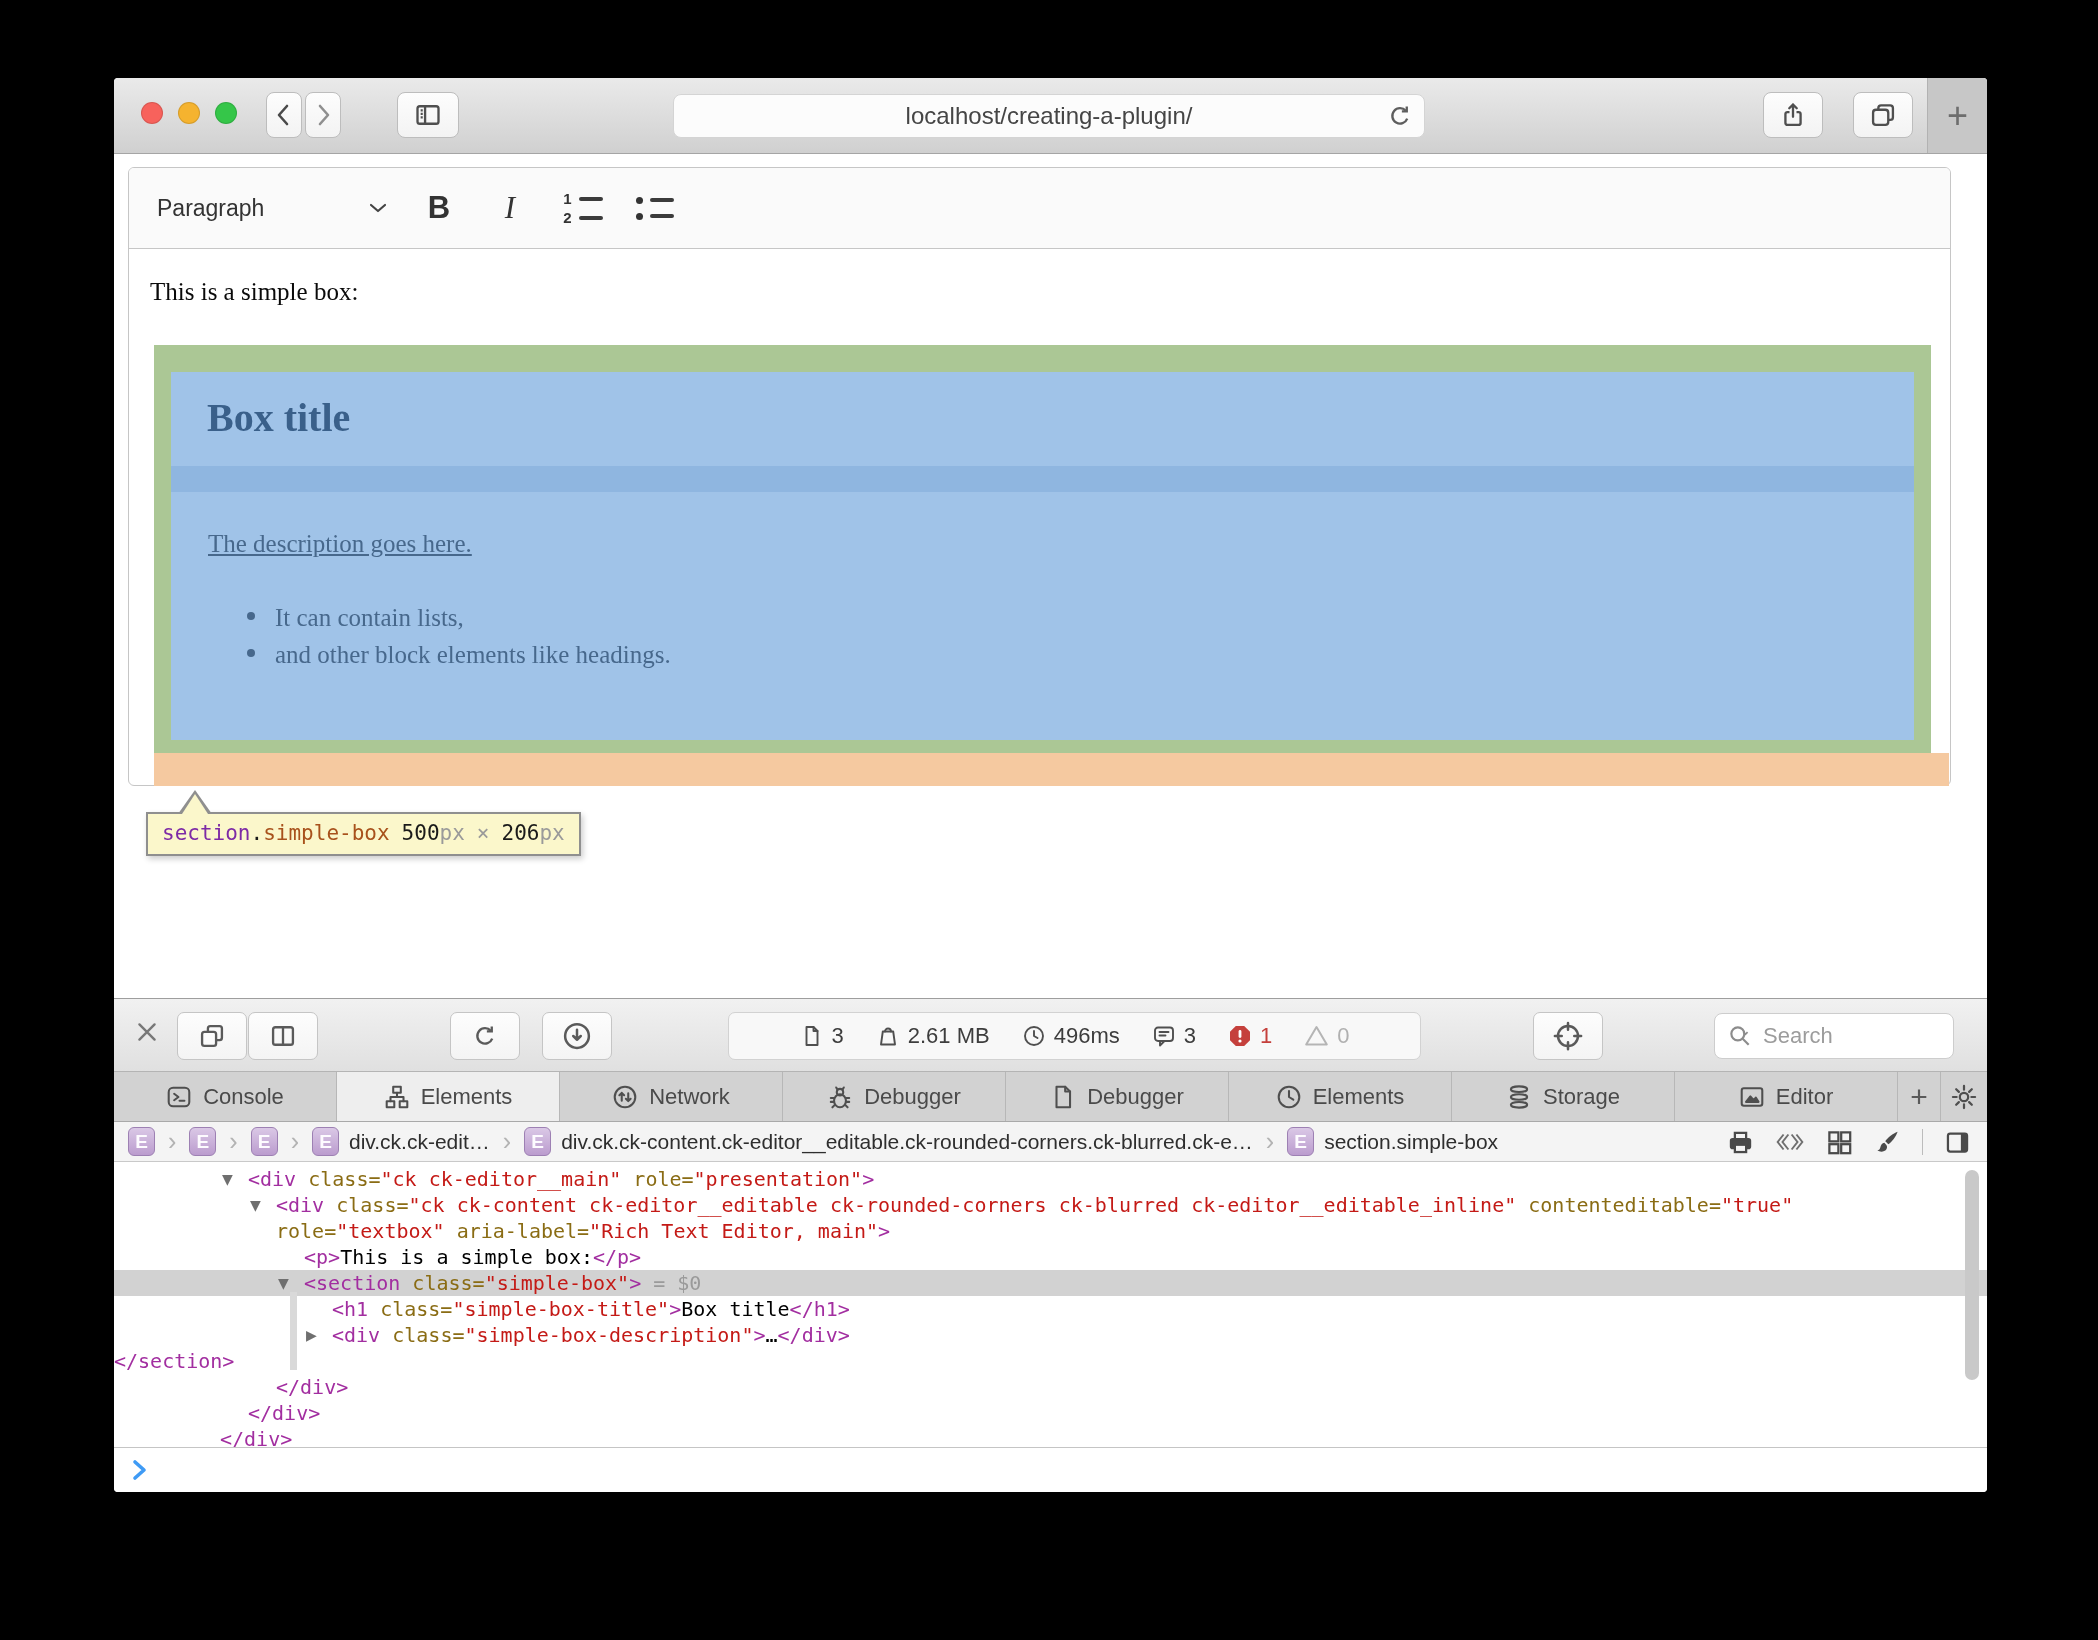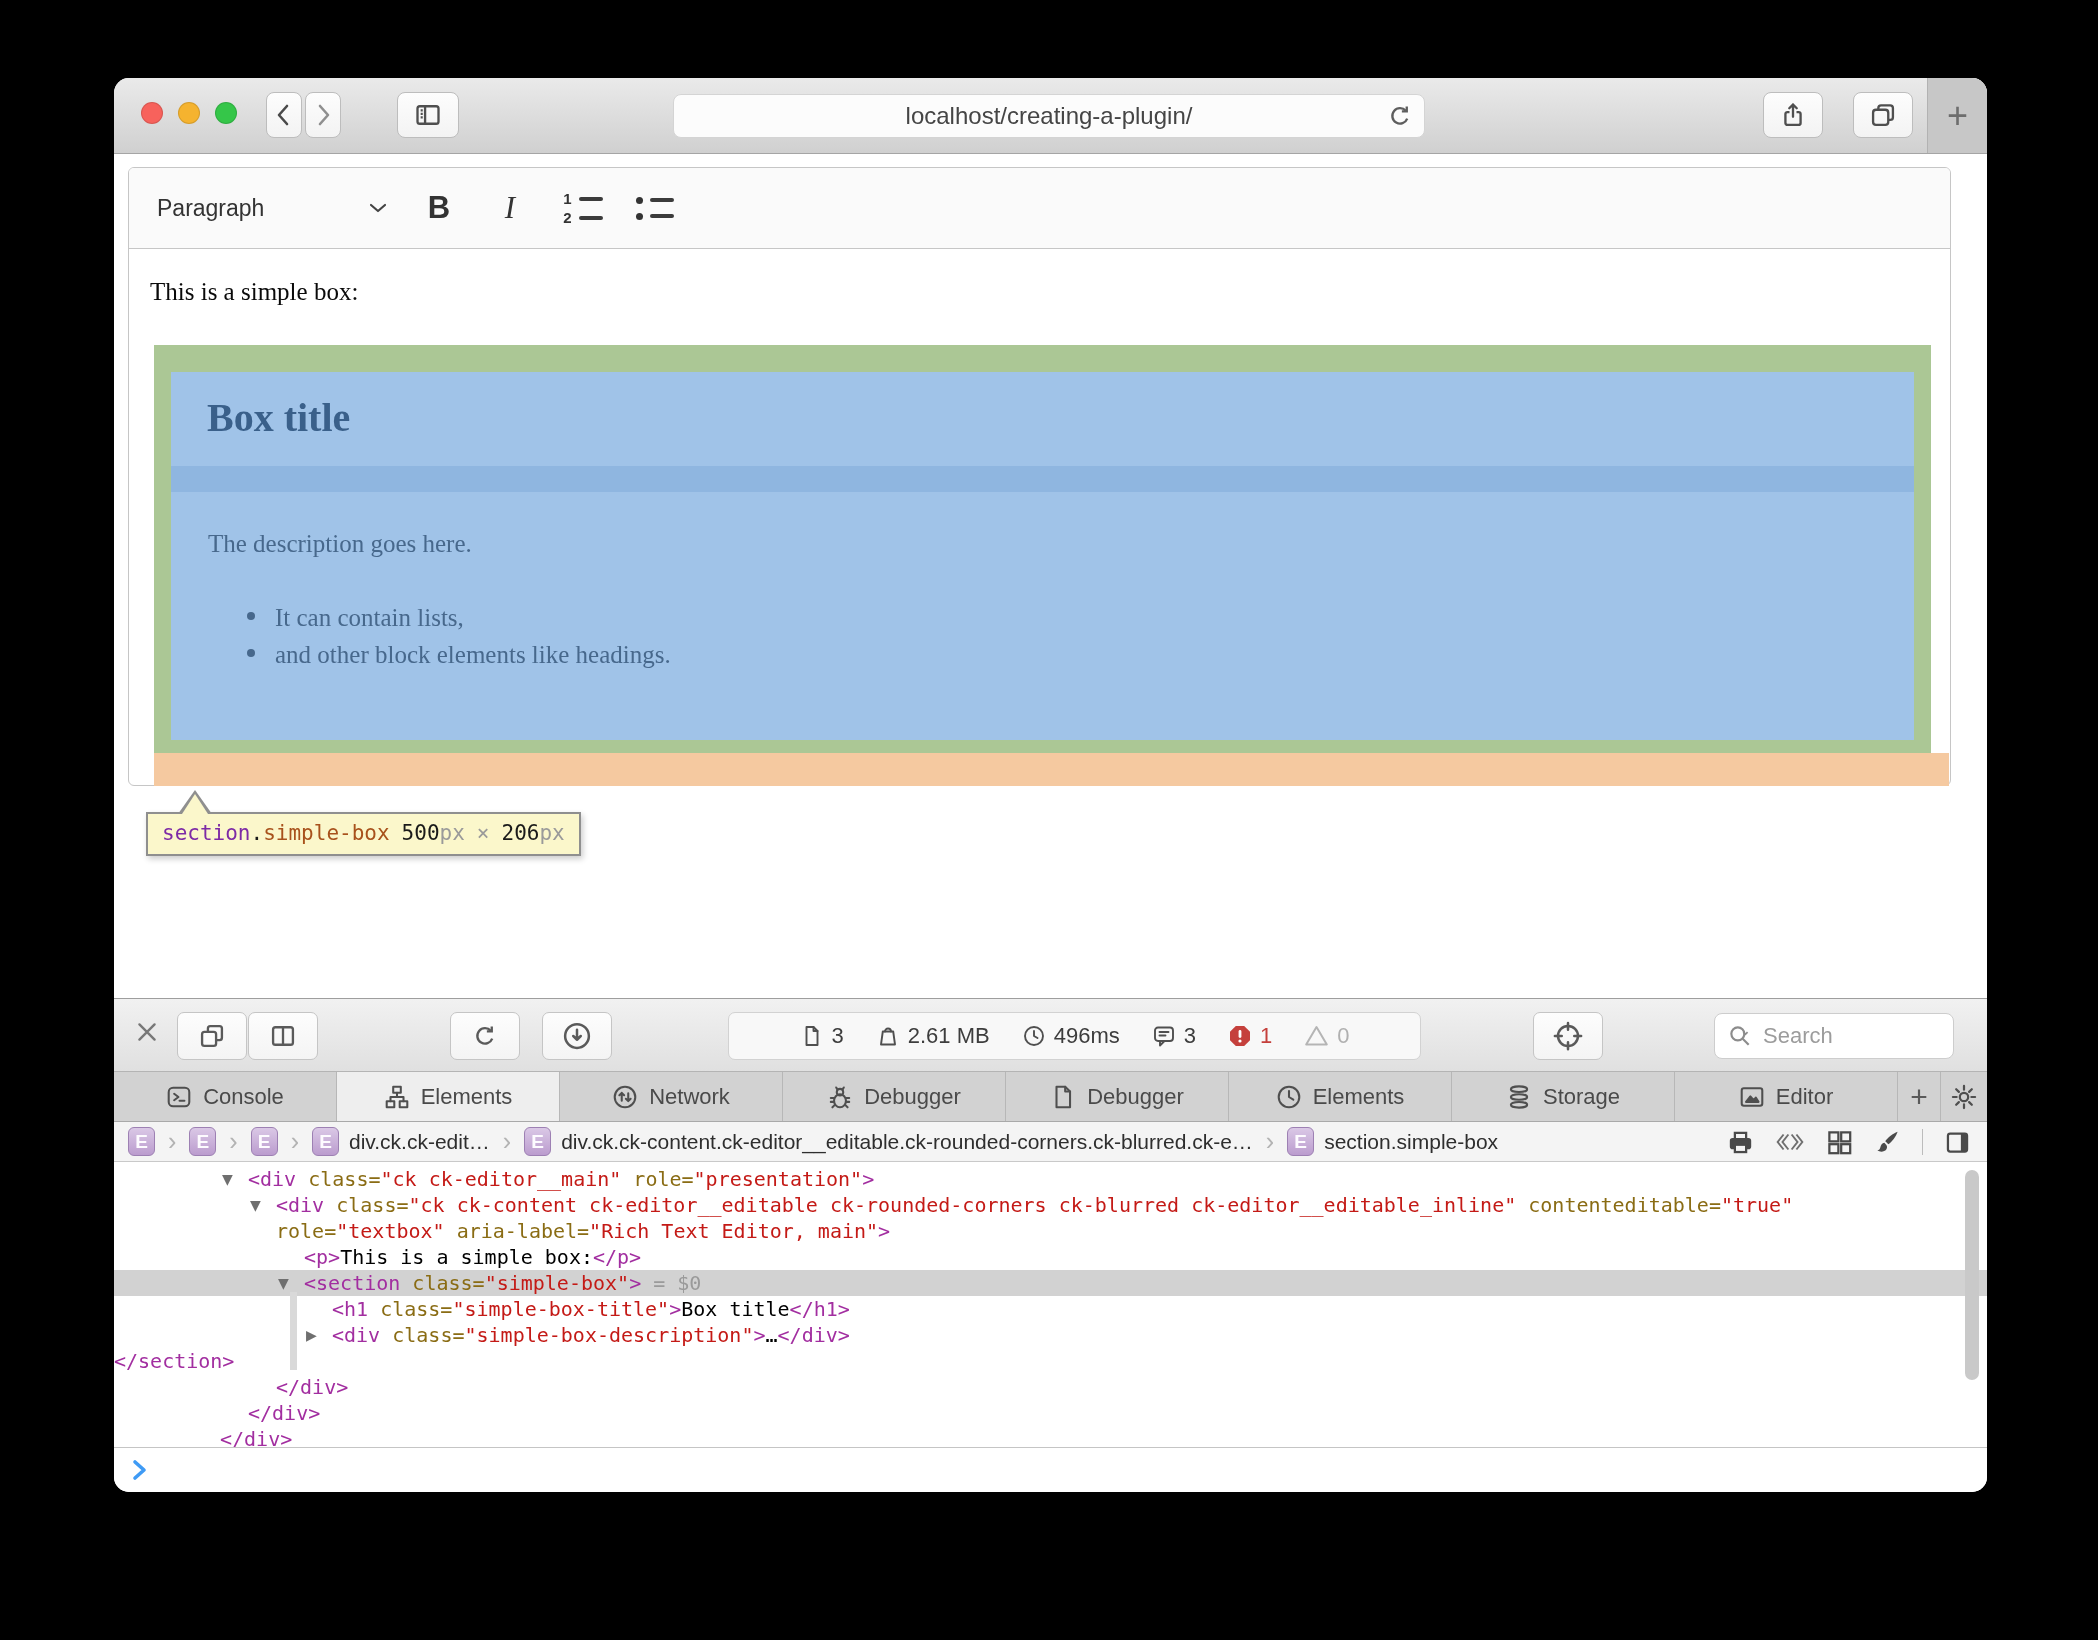--- a/index.html
+++ b/index.html
@@ -1,18 +1,18 @@
 <!DOCTYPE html>
 <html><head>
 <meta charset="utf-8">
 <style>
   html,body{margin:0;padding:0;background:#000;width:2098px;height:1640px;
     font-family:"Liberation Sans",sans-serif;-webkit-font-smoothing:antialiased;}
   .window{position:absolute;left:114px;top:78px;width:1873px;height:1414px;background:#fff;
-    border-radius:15px;overflow:hidden;box-shadow:0 20px 60px rgba(0,0,0,.55);}
+    border-radius:4px;overflow:hidden;box-shadow:0 20px 60px rgba(0,0,0,.55);}
 
   
   .chrome{position:absolute;left:0;top:0;width:100%;height:76px;
     background:linear-gradient(#eaeaea,#d0d0d0);border-bottom:1px solid #a5a5a5;box-sizing:border-box;}
   .light{position:absolute;top:24px;width:22px;height:22px;border-radius:50%;border:1px solid rgba(0,0,0,.12);box-sizing:border-box;}
   .tb-btn{position:absolute;top:14px;height:46px;background:linear-gradient(#fdfdfd,#f3f3f3);
     border:1px solid #bdbdbd;border-radius:8px;display:flex;align-items:center;justify-content:center;box-sizing:border-box;}
   .url{position:absolute;left:559px;top:16px;width:752px;height:44px;background:#fcfcfc;border:1px solid #d4d4d4;
     border-radius:8px;box-sizing:border-box;display:flex;align-items:center;justify-content:center;
     font-size:24px;color:#454545;}
@@ -39,21 +39,21 @@
   .intro{position:absolute;left:36px;top:200px;font-family:"Liberation Serif",serif;font-size:25px;color:#0a0a0a;}
 
   
   .ov-pad{position:absolute;left:40px;top:267px;width:1777px;height:408px;}
   .ov-title{position:absolute;left:17px;top:27px;right:17px;height:94px;}
   .ov-strip{position:absolute;left:17px;top:121px;right:17px;height:26px;}
   .ov-desc{position:absolute;left:17px;top:147px;right:17px;height:248px;}
   .ov-margin{position:absolute;left:40px;top:675px;width:1795px;height:33px;}
   .box-title{position:absolute;left:36px;top:22px;font-family:"Liberation Serif",serif;font-weight:bold;
     font-size:40px;color:#3a608a;}
-  .desc-p{position:absolute;left:37px;top:38px;font-family:"Liberation Serif",serif;font-size:25px;color:#47688c;}
+  .desc-p{position:absolute;left:37px;top:38px;font-family:"Liberation Serif",serif;font-size:25px;color:#47688c;text-decoration:underline;}
   .desc-list{position:absolute;left:76px;top:112px;font-family:"Liberation Serif",serif;font-size:25px;color:#47688c;}
   .desc-li{display:flex;align-items:baseline;height:37px;}
   .bullet{width:8px;height:8px;border-radius:50%;background:#47688c;margin-right:20px;position:relative;top:-6px;flex:none;}
 
   
   .tip{position:absolute;left:32px;top:734px;background:#fbf7cb;border:2px solid #8f8f8f;
     padding:7px 14px 9px 14px;font-family:"DejaVu Sans Mono",monospace;font-size:21px;white-space:nowrap;
     box-shadow:2px 3px 6px rgba(0,0,0,.2);}
   .tip:before{content:"";position:absolute;top:-24px;left:30px;border:solid transparent;border-width:0 17px 24px 17px;
     border-bottom-color:#8f8f8f;}

